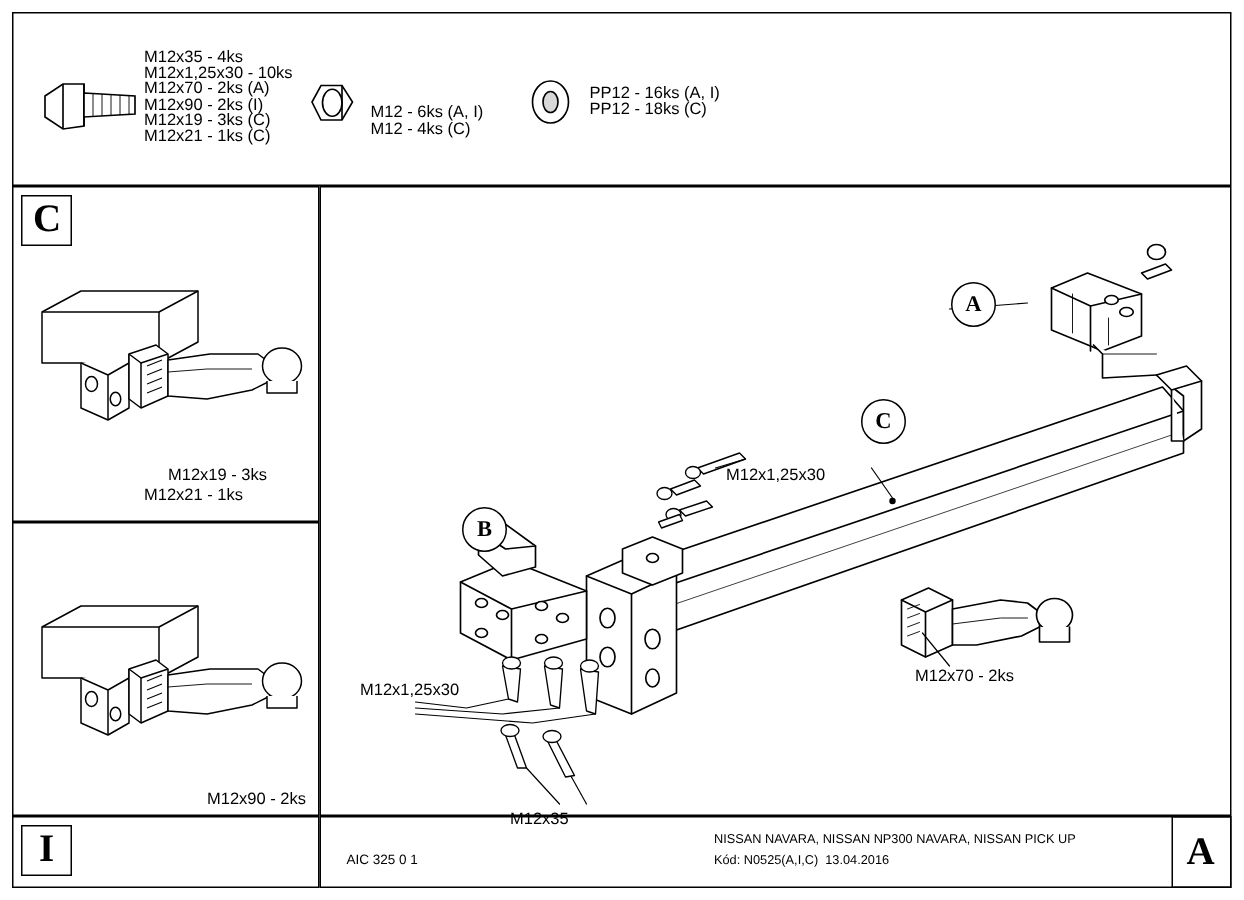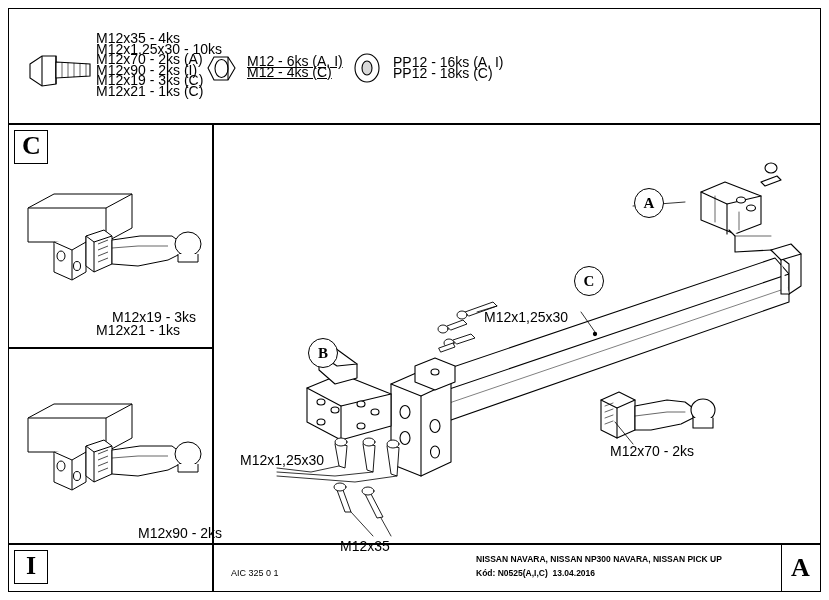--- a/index.html
+++ b/index.html
@@ -9,22 +9,22 @@
   
   #parts{left:8px;top:8px;width:813px;height:116px;}
   #leftC{left:8px;top:124px;width:205px;height:224px;}
   #leftI{left:8px;top:348px;width:205px;height:196px;}
   #leftFoot{left:8px;top:544px;width:205px;height:48px;}
   
   #main{left:213px;top:124px;width:608px;height:420px;}
   #footer{left:213px;top:544px;width:608px;height:48px;}
   #footerRightBox{left:781px;top:544px;width:40px;height:48px;}
 
-  .lbl{position:absolute;font-size:14px;color:#000;line-height:10.5px;white-space:pre;}
-  .lbl.b{font-weight:bold;text-align:right;}
+  .lbl{position:absolute;font-size:11px;color:#000;line-height:10.5px;white-space:pre;}
+  .lbl.b{font-weight:normal;text-align:right;}
   .bigletter{position:absolute;font-size:26px;font-weight:bold;font-family:"Liberation Serif", serif;}
   .circ{position:absolute;border:1.3px solid #000;border-radius:50%;width:28px;height:28px;
         display:flex;align-items:center;justify-content:center;font-size:15px;font-weight:bold;
         font-family:"Liberation Serif", serif;background:#fff;}
   svg{display:block;}
   .wm{position:absolute;pointer-events:none;}
 </style>
 </head>
 <body>
 
@@ -52,21 +52,21 @@
 
   <div style="position:absolute;left:205px;top:52px;">
     <svg width="36" height="34" viewBox="0 0 36 34">
       <g fill="#fff" stroke="#000" stroke-width="1.1">
         <path d="M9 5 L23 5 L30 16 L23 28 L9 28 L3 16 Z"></path>
         <ellipse cx="16.5" cy="16.5" rx="6.5" ry="9"></ellipse>
         <path d="M23 5 L23 28"></path>
       </g>
     </svg>
   </div>
-  <div class="lbl" style="left:247px;top:56px;text-decoration:underline;"><span>M12 - 6ks (A, I)</span>
+  <div class="lbl" style="left:247px;top:70px;"><span>M12 - 6ks (A, I)</span>
 <span>M12 - 4ks (C)</span></div>
 
   <div style="position:absolute;left:350px;top:52px;">
     <svg width="34" height="32" viewBox="0 0 34 32">
       <g fill="#fff" stroke="#000" stroke-width="1.1">
         <ellipse cx="17" cy="16" rx="12" ry="14"></ellipse>
         <ellipse cx="17" cy="16" rx="5" ry="7" fill="#d8d8d8"></ellipse>
       </g>
     </svg>
   </div>

